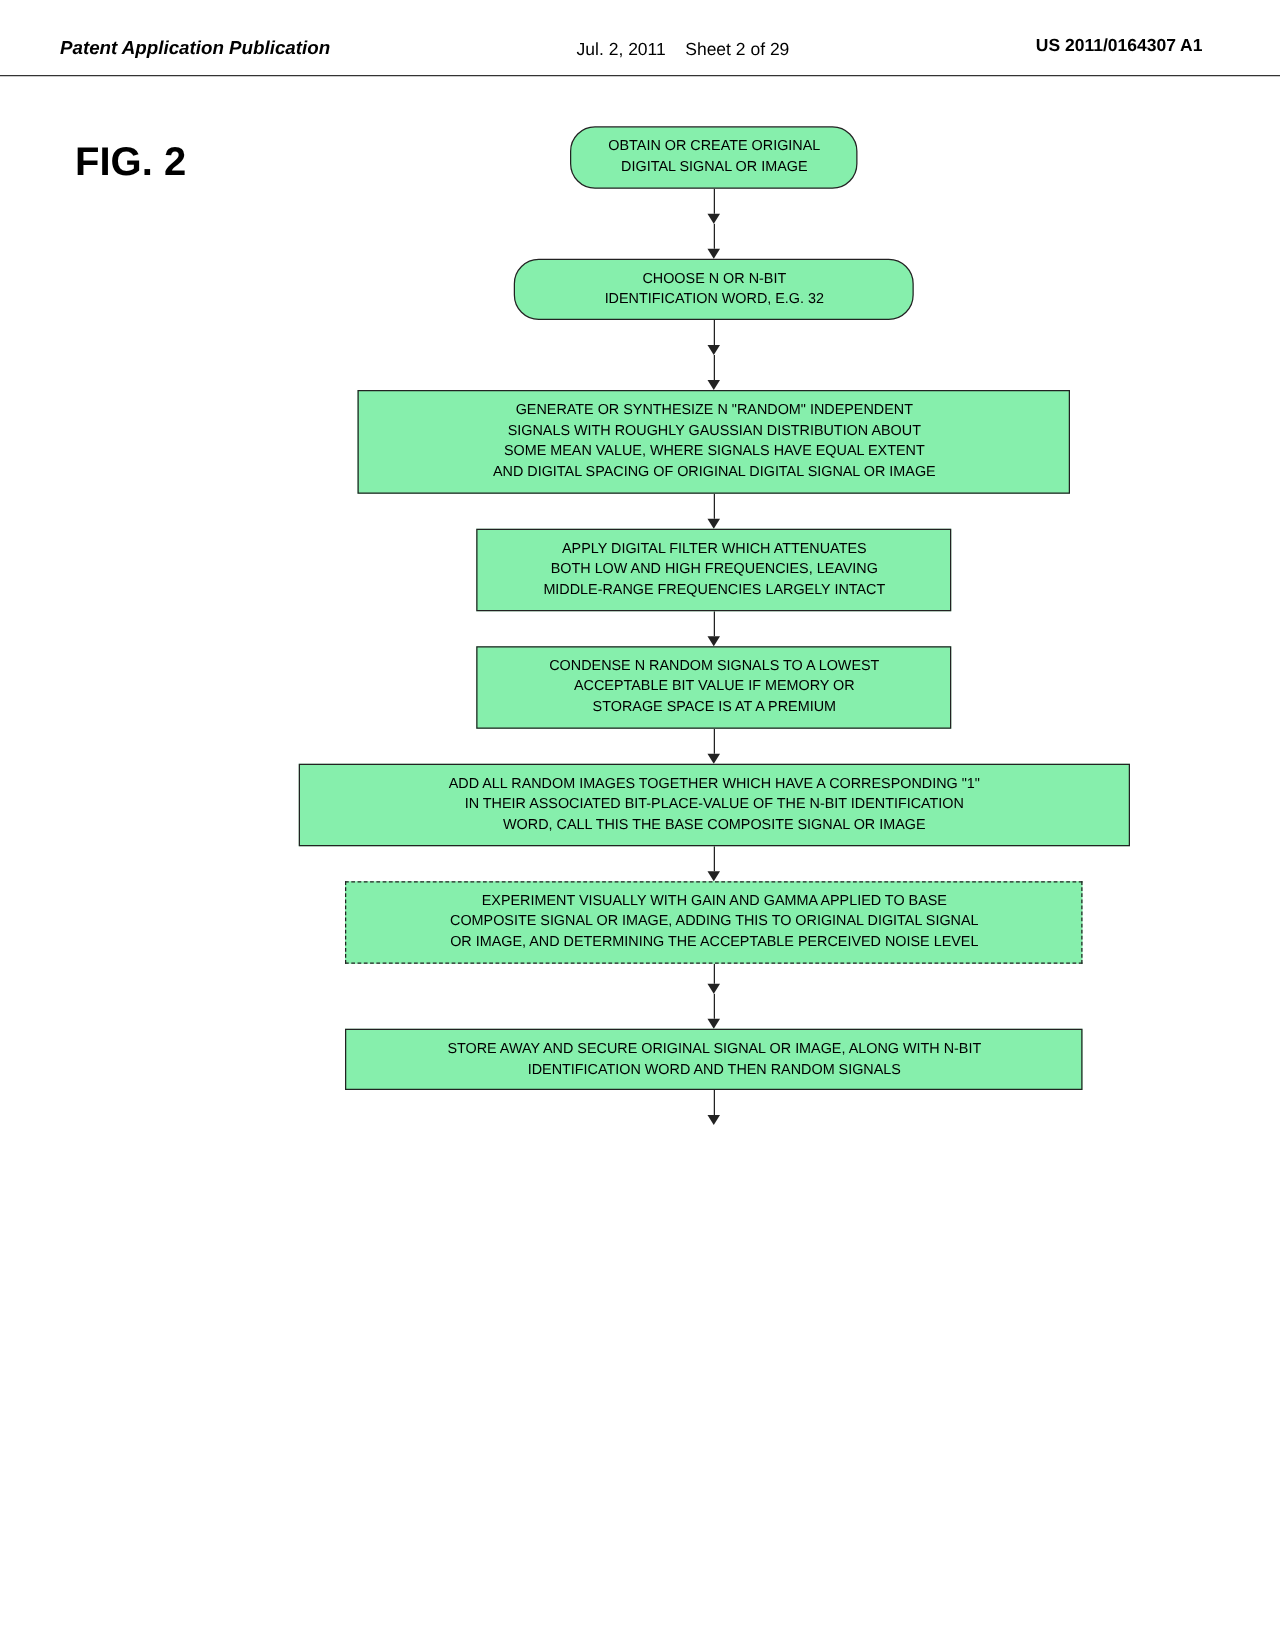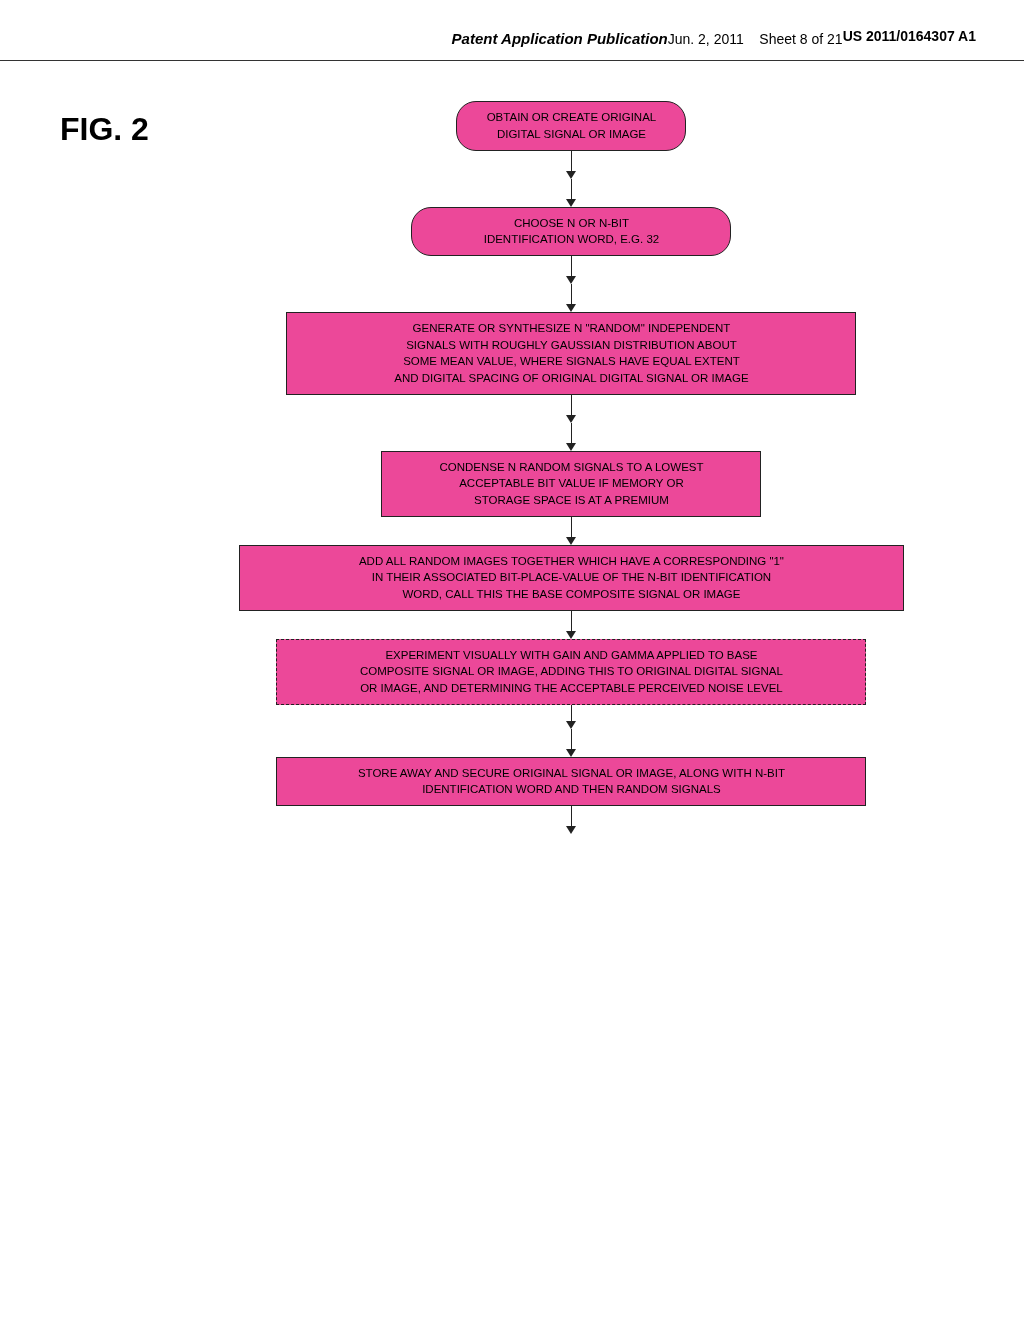--- a/index.html
+++ b/index.html
@@ -7,23 +7,23 @@
       background: #fff;
       font-family: Arial, Helvetica, sans-serif;
       width: 1024px;
       min-height: 1320px;
       position: relative;
     }
 
     
     .header {
       display: flex;
-      justify-content: flex-end;
+      justify-content: space-between;
       align-items: flex-start;
-      padding: 28px 48px 10px 48px;
+      padding: 28px 62px 10px 48px;
       border-bottom: 1px solid #333;
     }
     .header-left {
       font-size: 15px;
       font-weight: bold;
       font-style: italic;
       line-height: 1.4;
     }
     .header-center {
       font-size: 14px;
@@ -62,21 +62,21 @@
     }
 
     .flow-box {
       border: 1px solid #222;
       text-align: center;
       font-size: 11.5px;
       font-family: Arial, Helvetica, sans-serif;
       font-weight: normal;
       line-height: 1.45;
       padding: 7px 14px;
-      background: #ec4899;
+      background: #86efac;
       position: relative;
     }
 
     .flow-box.rounded {
       border-radius: 20px;
     }
 
     .flow-box.rect {
       border-radius: 0;
     }
@@ -108,22 +108,22 @@
     }
   </style>
 </head>
 <body>
 
 <div class="header">
   <div class="header-left">
     <span>Patent Application Publication</span>
   </div>
   <div class="header-center">
-    <span>Jun. 2, 2011</span>&nbsp;&nbsp;&nbsp;
-    <span>Sheet 8 of 21</span>
+    <span>Jul. 2, 2011</span>&nbsp;&nbsp;&nbsp;
+    <span>Sheet 2 of 29</span>
   </div>
   <div class="header-right">
     <span>US 2011/0164307 A1</span>
   </div>
 </div>
 
 <div class="main">
   <div class="fig-label">FIG. 2</div>
 
   <div class="flowchart">
@@ -163,20 +163,25 @@
       SIGNALS WITH ROUGHLY GAUSSIAN DISTRIBUTION ABOUT<br>
       SOME MEAN VALUE, WHERE SIGNALS HAVE EQUAL EXTENT<br>
       AND DIGITAL SPACING OF ORIGINAL DIGITAL SIGNAL OR IMAGE
     </div>
 
     <div class="arrow">
       <div class="arrow-line"></div>
       <div class="arrow-head"></div>
     </div>
 
+    <div class="flow-box rect" style="width:380px;">
+      APPLY DIGITAL FILTER WHICH ATTENUATES<br>
+      BOTH LOW AND HIGH FREQUENCIES, LEAVING<br>
+      MIDDLE-RANGE FREQUENCIES LARGELY INTACT
+    </div>
 
     <div class="arrow">
       <div class="arrow-line"></div>
       <div class="arrow-head"></div>
     </div>
 
     <div class="flow-box rect" style="width:380px;">
       CONDENSE N RANDOM SIGNALS TO A LOWEST<br>
       ACCEPTABLE BIT VALUE IF MEMORY OR<br>
       STORAGE SPACE IS AT A PREMIUM

